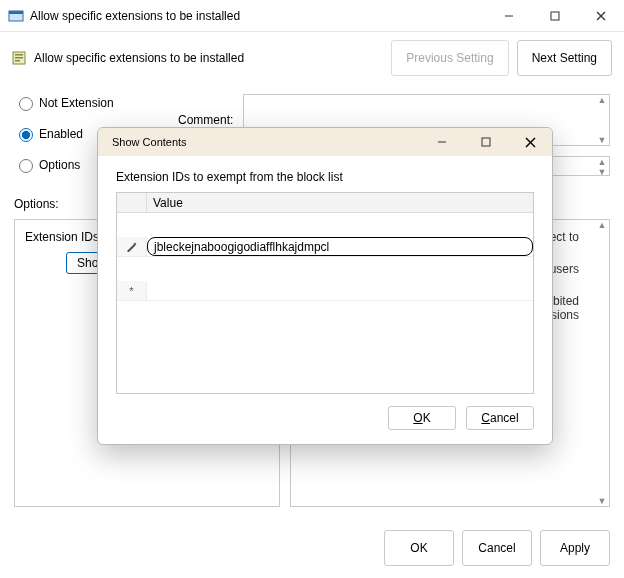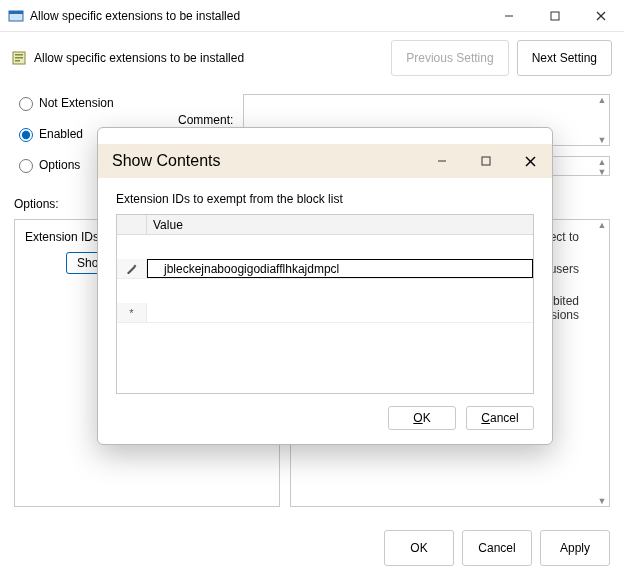--- a/index.html
+++ b/index.html
@@ -129,26 +129,25 @@
     left: 97px; top: 127px;
     width: 456px; height: 318px;
     background: #fff;
     border: 1px solid #b9b9b9;
     box-shadow: 0 10px 30px rgba(0,0,0,0.25);
     border-radius: 6px;
     display: flex; flex-direction: column;
     overflow: hidden;
   }
   .modal-title {
-    height: 34px;
+    height: 28px;
     background: #f3ecdf;
     display: flex; align-items: center;
     padding-left: 14px;
-    font-size: 16px;
-    margin-top: 16px;
+    font-size: 11px;
   }
   .modal-winbtns { margin-left: auto; display: flex; }
   .modal-winbtns .wbtn { width: 44px; height: 34px; display:flex;align-items:center;justify-content:center;}
   .modal-sub {
     padding: 14px 18px 8px 18px;
     font-size: 12px;
   }
   .modal-grid {
     margin: 0 18px;
     flex: 1;
@@ -167,22 +166,22 @@
   .grid-row {
     display: flex; height: 20px; border-bottom: 1px solid #ececec;
   }
   .grid-row .col-a {
     width: 30px; border-right: 1px solid #ececec;
     display:flex;align-items:center;justify-content:center;
     color:#555; font-size: 11px;
     background:#f7f7f7;
   }
   .grid-row .col-b {
-    flex:1; padding-left: 16px; font-size: 12px;
-    display:flex;align-items:center;
+    flex:1; padding-left: 6px; font-size: 12px;
+    display:flex;align-items:center;border-radius:8px;
   }
   .grid-row.editing .col-b {
     border: 1px solid #000;
   }
   .grid-body-spacer { flex:1; }
   .modal-footer {
     display: flex; justify-content: flex-end;
     gap: 10px;
     padding: 12px 18px 14px 12px;
   }

